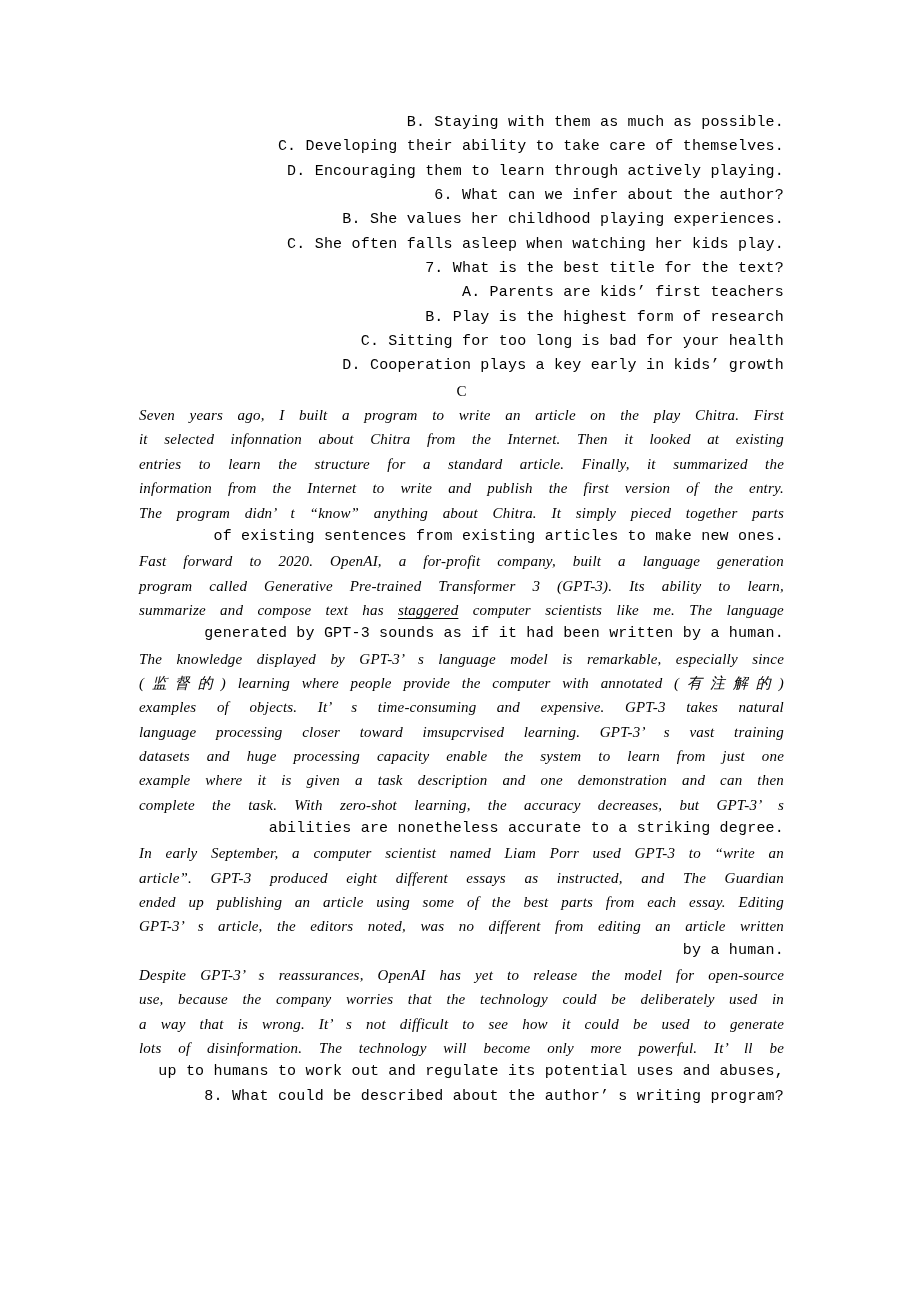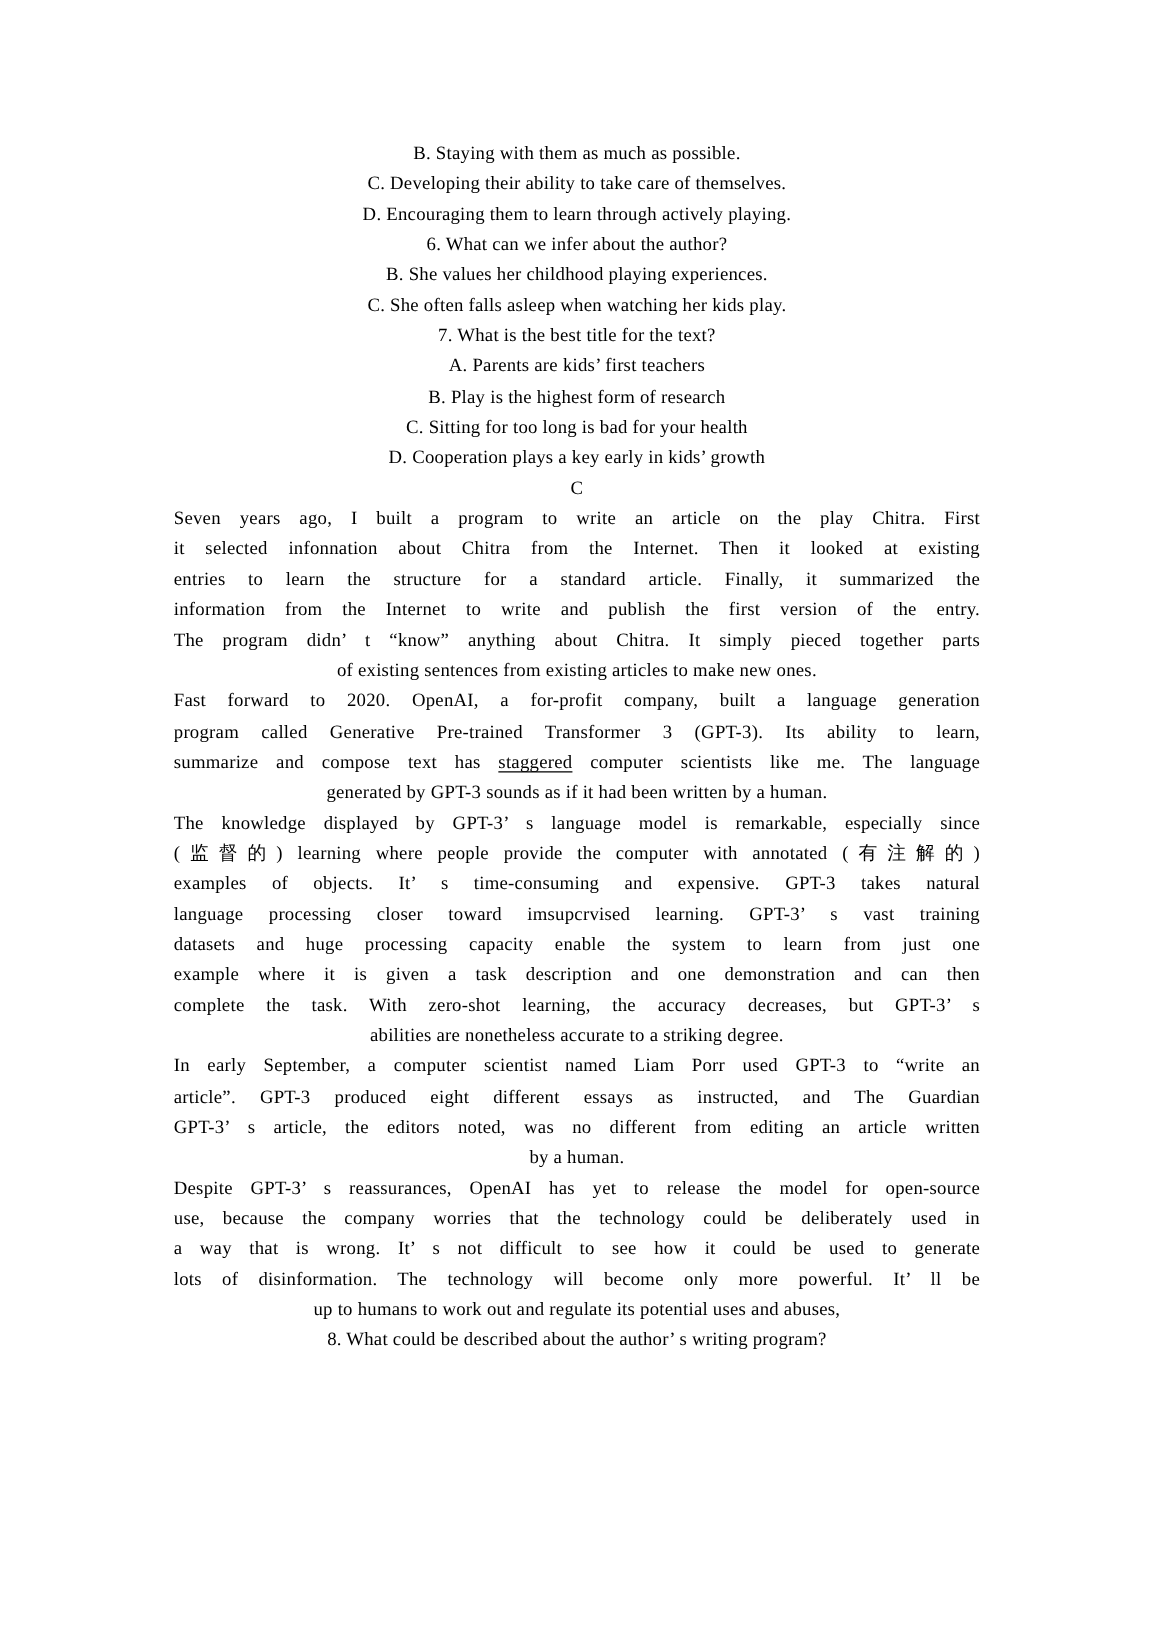--- a/index.html
+++ b/index.html
@@ -22,25 +22,27 @@
     width: 645px;
     font-size: 15px;
     line-height: 24.35px;
     letter-spacing: 0.2px;
   }
   .line {
     min-height: 24.35px;
     white-space: normal;
   }
   .line.left {
-    text-align: center;
+    text-align: right;
+    font-family: Liberation Mono, monospace;
   }
   .line.justify {
     text-align: justify;
     text-align-last: justify;
+    font-style: italic;
   }
   .line.center {
     text-align: center;
   }
   .underline {
     text-decoration: underline;
     text-underline-offset: 3px;
     margin-top: 40px;
   }
 </style>
@@ -74,20 +76,21 @@
       <div class="line justify"><span>The knowledge displayed by GPT-3’ s language model is remarkable, especially since</span></div>
       <div class="line justify"><span>(监督的) learning where people provide the computer with annotated (有注解的)</span></div>
       <div class="line justify"><span>examples of objects. It’ s time-consuming and expensive. GPT-3 takes natural</span></div>
       <div class="line justify"><span>language processing closer toward imsupcrvised learning. GPT-3’ s vast training</span></div>
       <div class="line justify"><span>datasets and huge processing capacity enable the system to learn from just one</span></div>
       <div class="line justify"><span>example where it is given a task description and one demonstration and can then</span></div>
       <div class="line justify"><span>complete the task. With zero-shot learning, the accuracy decreases, but GPT-3’ s</span></div>
       <div class="line left"><span>abilities are nonetheless accurate to a striking degree.</span></div>
       <div class="line justify"><span>In early September, a computer scientist named Liam Porr used GPT-3 to “write an</span></div>
       <div class="line justify"><span>article”. GPT-3 produced eight different essays as instructed, and The Guardian</span></div>
+      <div class="line justify"><span>ended up publishing an article using some of the best parts from each essay. Editing</span></div>
       <div class="line justify"><span>GPT-3’ s article, the editors noted, was no different from editing an article written</span></div>
       <div class="line left"><span>by a human.</span></div>
       <div class="line justify"><span>Despite GPT-3’ s reassurances, OpenAI has yet to release the model for open-source</span></div>
       <div class="line justify"><span>use, because the company worries that the technology could be deliberately used in</span></div>
       <div class="line justify"><span>a way that is wrong. It’ s not difficult to see how it could be used to generate</span></div>
       <div class="line justify"><span>lots of disinformation. The technology will become only more powerful. It’ ll be</span></div>
       <div class="line left"><span>up to humans to work out and regulate its potential uses and abuses,</span></div>
       <div class="line left"><span>8. What could be described about the author’ s writing program?</span></div>
     </div>
 </div>

